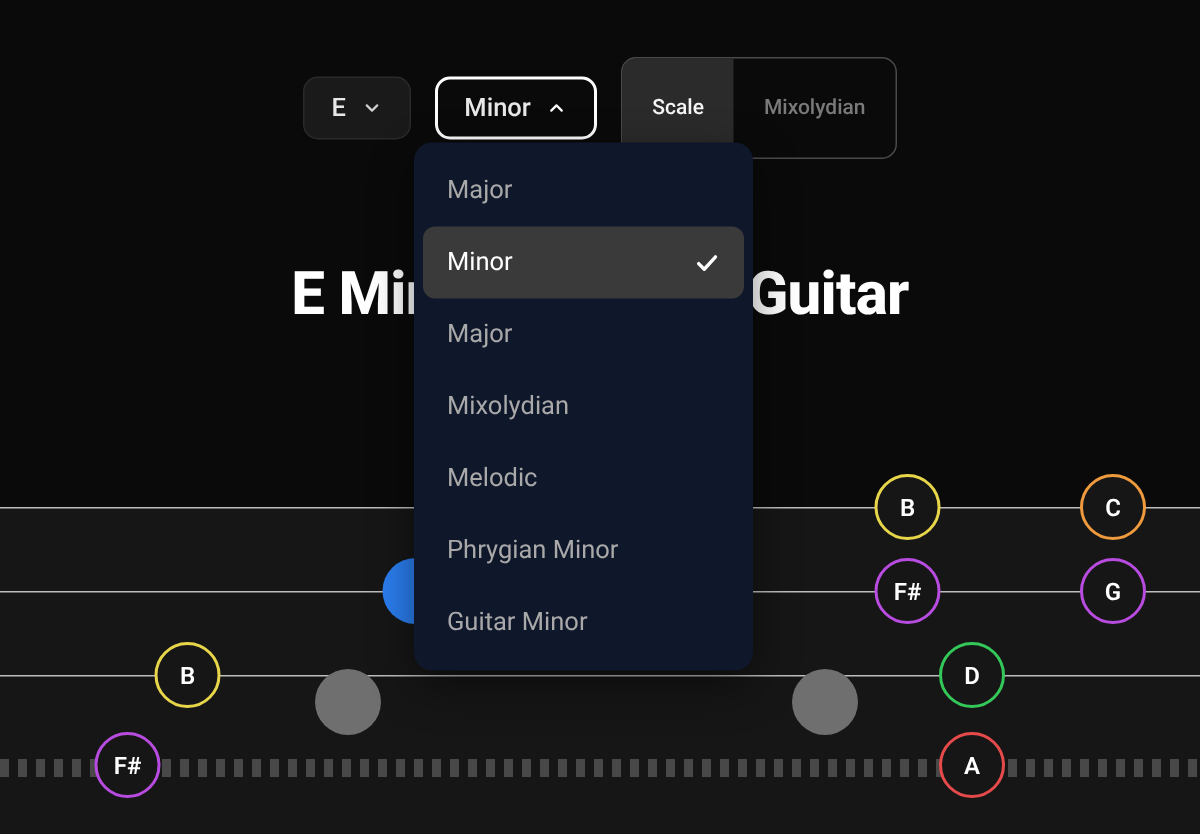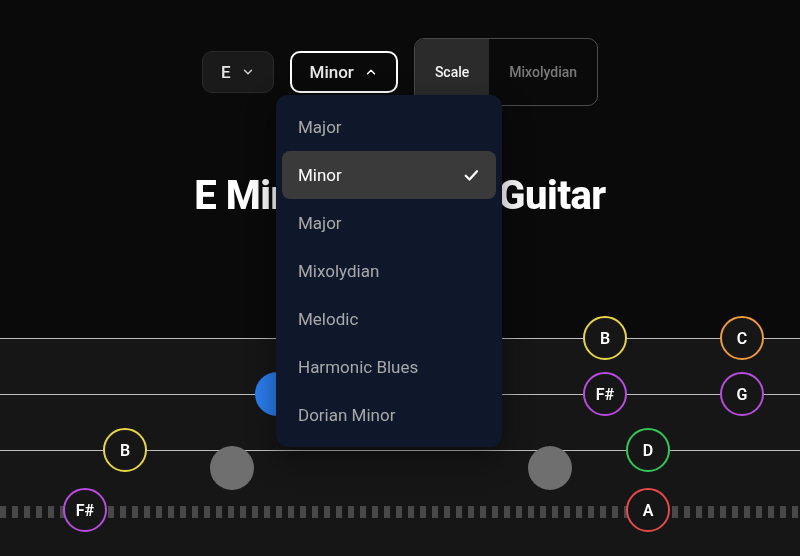--- a/index.html
+++ b/index.html
@@ -258,18 +258,18 @@
     <div class="item">
       <span>Major</span>
     </div>
     <div class="item">
       <span>Mixolydian</span>
     </div>
     <div class="item">
       <span>Melodic</span>
     </div>
     <div class="item">
-      <span>Harmonic Blues</span>
-    </div>
-    <div class="item">
-      <span>Dorian Minor</span>
+      <span>Phrygian Minor</span>
+    </div>
+    <div class="item">
+      <span>Guitar Minor</span>
     </div>
   </div>
 
 </body></html>

